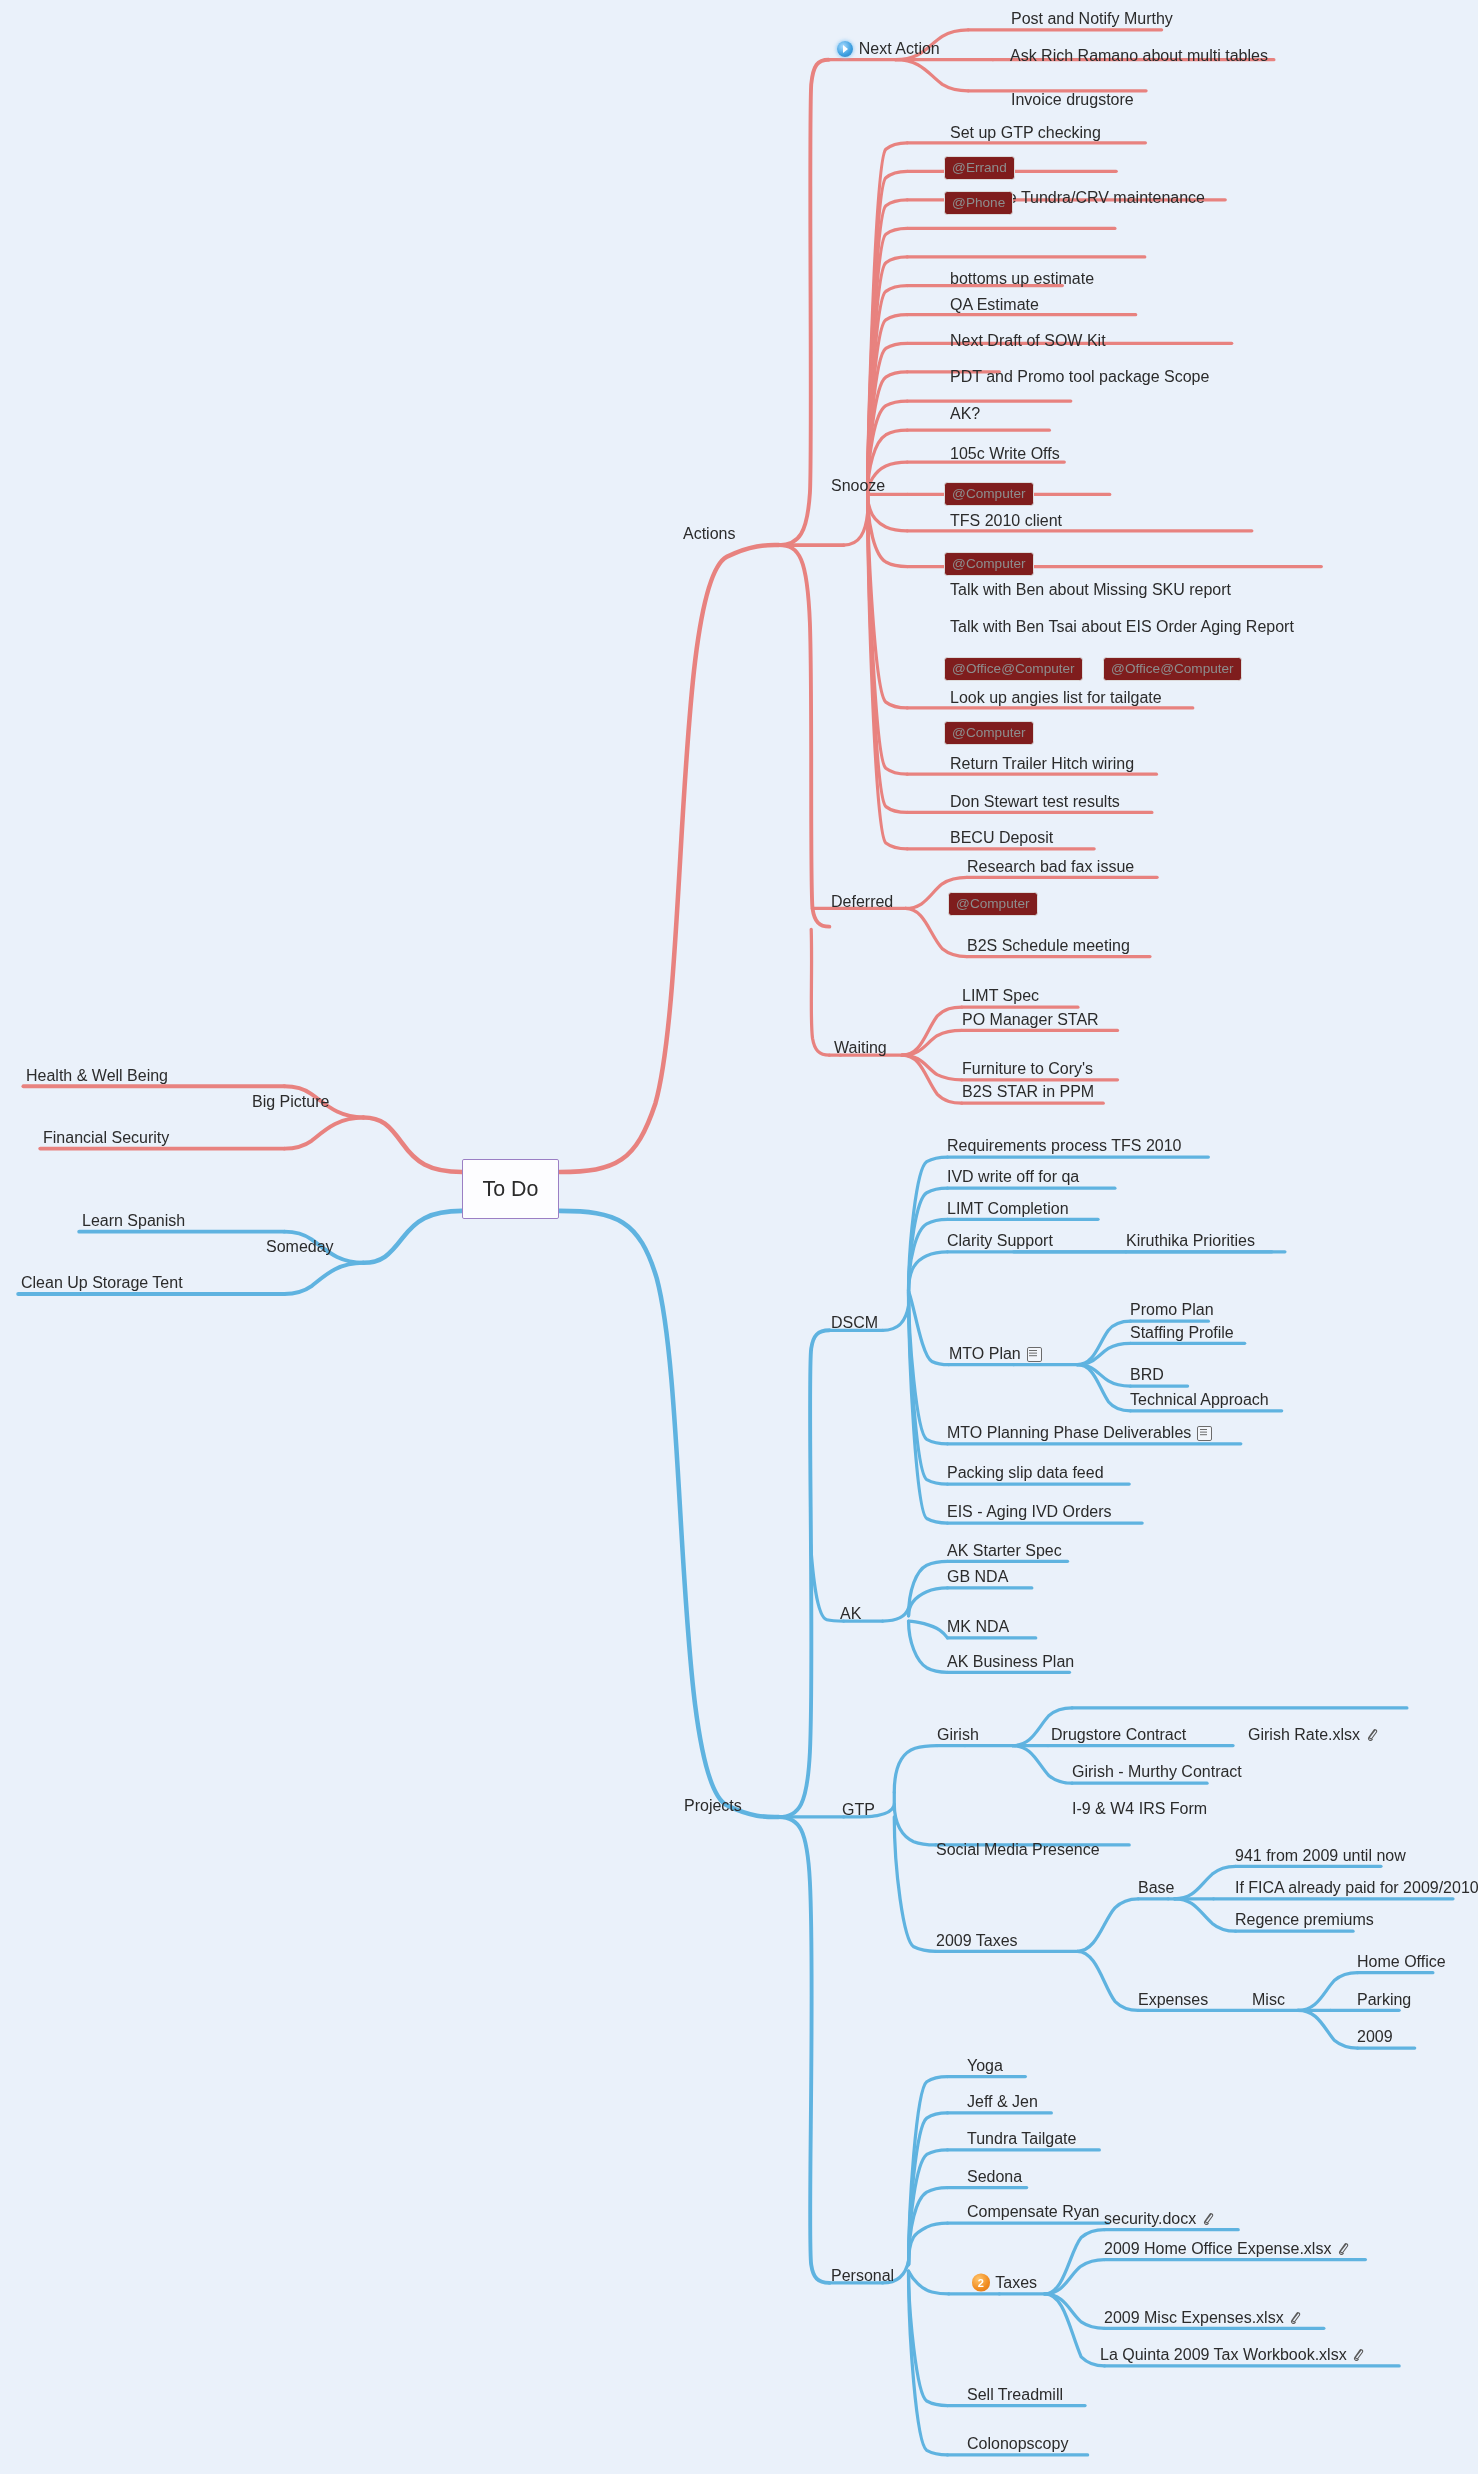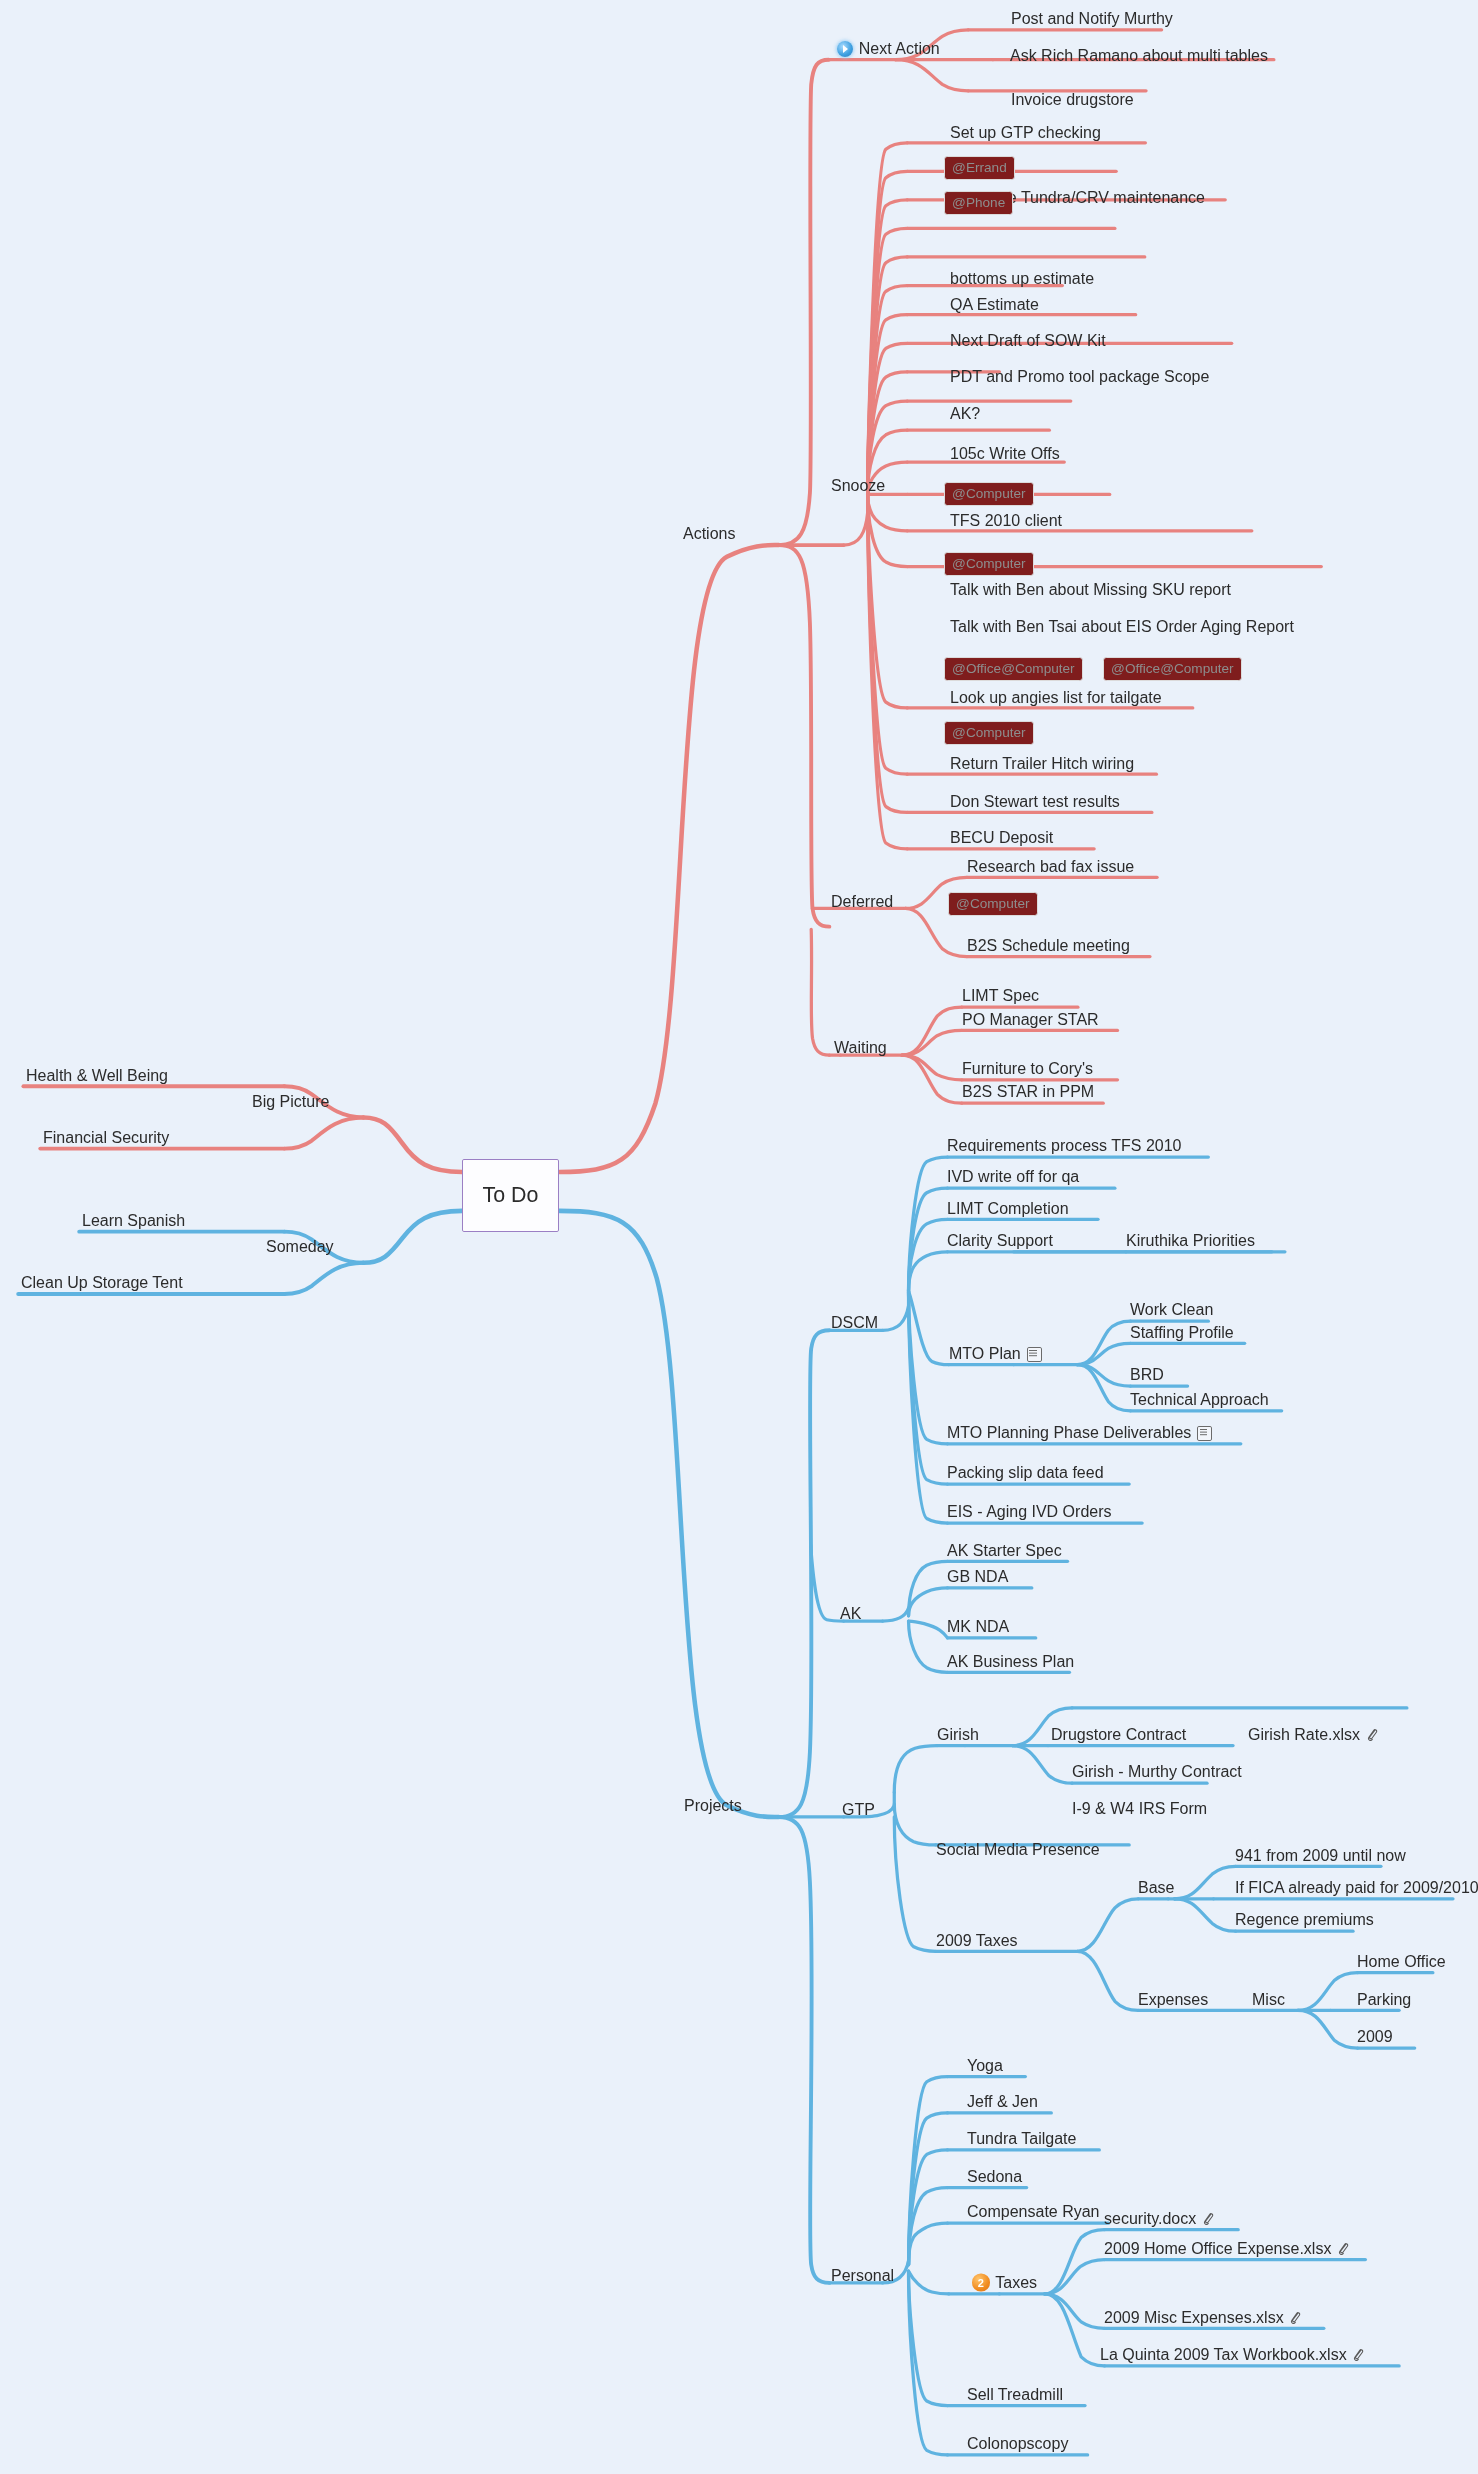--- a/index.html
+++ b/index.html
@@ -297,21 +297,21 @@
 
   <g fill="none" stroke-linecap="round" stroke="#5fb3e0">
     <path d="M712 1866 C 660 1866 640 1882 620 1908 C 600 1934 588 1946 560 1946" stroke-width="7"></path>
     <path d="M560 1946 C 520 1946 500 1924 480 1910 C 466 1900 452 1898 438 1898" stroke-width="6"></path>
     <path d="M438 1898 L122 1898" stroke-width="6"></path>
     <path d="M560 1946 C 520 1946 500 1966 480 1982 C 466 1992 452 1994 438 1994" stroke-width="6"></path>
     <path d="M438 1994 L28 1994" stroke-width="6"></path>
   </g>
 </svg>
 
-<div class="root" style="left:462px;top:1159px;width:97px;height:73px;">To Do</div>
+<div class="root" style="left:462px;top:1159px;width:97px;height:60px;">To Do</div>
 
 <div class="node" style="left:252px;top:1110px;">Big Picture</div>
 <div class="node" style="left:26px;top:1084px;">Health &amp; Well Being</div>
 <div class="node" style="left:43px;top:1146px;">Financial Security</div>
 
 <div class="node" style="left:266px;top:1255px;">Someday</div>
 <div class="node" style="left:82px;top:1229px;">Learn Spanish</div>
 <div class="node" style="left:21px;top:1291px;">Clean Up Storage Tent</div>
 
 <div class="node" style="left:683px;top:542px;">Actions</div>
@@ -364,21 +364,21 @@
 <div class="node" style="left:831px;top:1331px;">DSCM</div>
 <div class="node" style="left:947px;top:1154px;">Requirements process TFS 2010</div>
 <div class="node" style="left:947px;top:1185px;">IVD write off for qa</div>
 <div class="node" style="left:947px;top:1217px;">LIMT Completion</div>
 <div class="node" style="left:947px;top:1249px;">Clarity Support</div>
 <div class="node" style="left:1126px;top:1249px;">Kiruthika Priorities</div>
 <div class="nodewrap" style="left:949px;top:1362px;">
   <span class="lbl">MTO Plan</span>
   <span class="note-icon"></span>
 </div>
-<div class="node" style="left:1130px;top:1318px;">Work Clean</div>
+<div class="node" style="left:1130px;top:1318px;">Promo Plan</div>
 <div class="node" style="left:1130px;top:1341px;">Staffing Profile</div>
 <div class="node" style="left:1130px;top:1383px;">BRD</div>
 <div class="node" style="left:1130px;top:1408px;">Technical Approach</div>
 <div class="nodewrap" style="left:947px;top:1441px;">
   <span class="lbl">MTO Planning Phase Deliverables</span>
   <span class="note-icon"></span>
 </div>
 <div class="node" style="left:947px;top:1481px;">Packing slip data feed</div>
 <div class="node" style="left:947px;top:1520px;">EIS - Aging IVD Orders</div>
 

